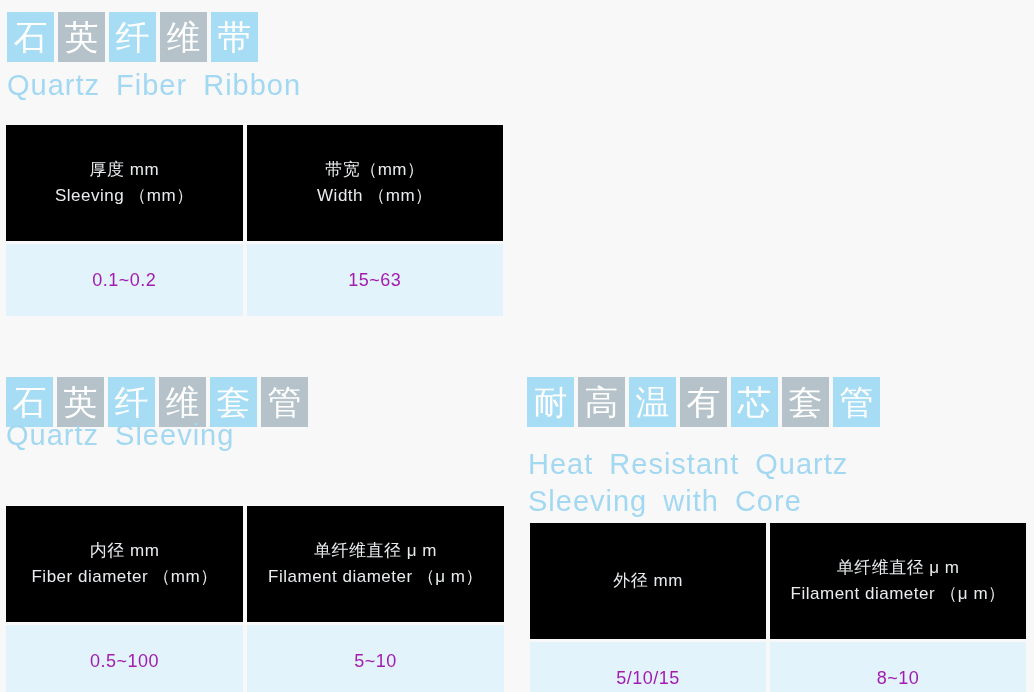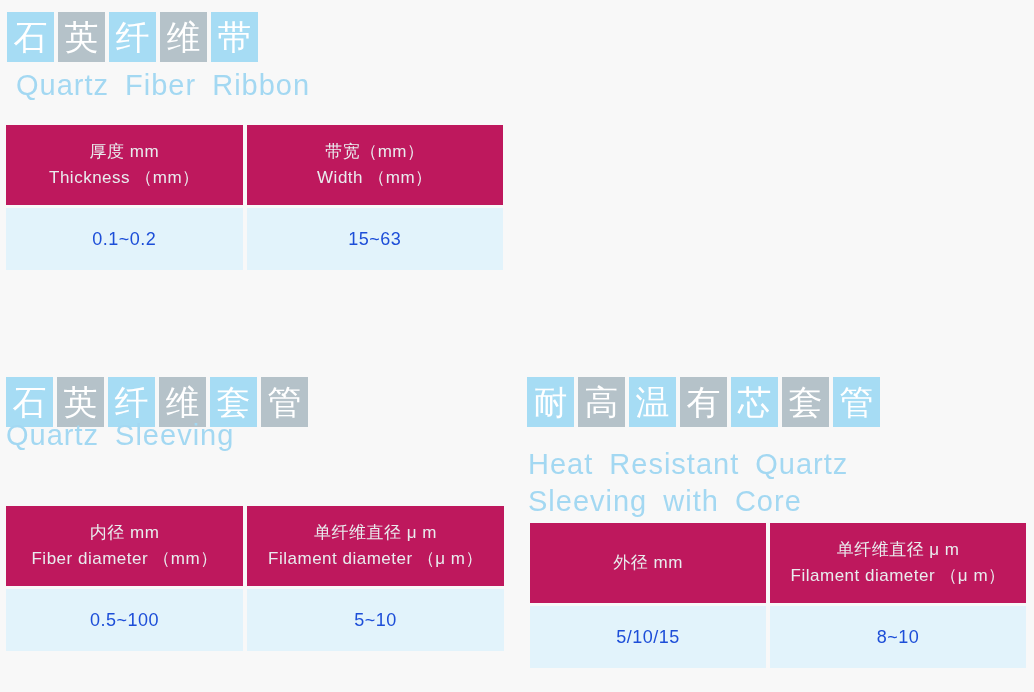--- a/index.html
+++ b/index.html
@@ -33,45 +33,45 @@
     line-height: 37px;
     color: #a3d8f2;
     letter-spacing: 1px;
     word-spacing: 7px;
   }
 
   
   .spec-table { display: block; }
   .thead { display: flex; gap: 4px; margin-bottom: 3px; }
   .th {
-    height: 80px;
-    background: #be185d;
+    height: 116px;
+    background: #000000;
     color: #e9ecee;
     display: flex; flex-direction: column;
     align-items: center; justify-content: center;
     text-align: center;
     font-size: 17px;
     line-height: 26px;
     letter-spacing: 0.5px;
   }
   .trow { display: flex; gap: 4px; }
   .td {
-    height: 62px;
+    height: 72px;
     background: #e2f3fb;
-    color: #1d4ed8;
+    color: #a21caf;
     display: flex; align-items: center; justify-content: center;
     font-size: 18px;
     letter-spacing: 0.5px;
   }
   .c1 { flex: 48 0 0; }
   .c2 { flex: 52 0 0; text-align: center; }
 
   
   .sec1-title    { left: 7px;   top: 12px;  }
-  .sec1-subtitle { left: 16px;   top: 67px;  }
+  .sec1-subtitle { left: 7px;   top: 67px;  }
   .sec1-table    { left: 6px;   top: 125px; width: 497px; }
 
   .sec2-title    { left: 6px;   top: 377px; }
   .sec2-subtitle { left: 6px;   top: 417px; }
   .sec2-table    { left: 6px;   top: 506px; width: 498px; }
 
   .sec3-title    { left: 527px; top: 377px; }
   .sec3-subtitle { left: 528px; top: 446px; width: 382px; }
   .sec3-table    { left: 530px; top: 523px; width: 496px; border-radius: 10px; }
 </style>
@@ -86,21 +86,21 @@
     <span class="char-box" data-tone="blue">纤</span>
     <span class="char-box" data-tone="gray">维</span>
     <span class="char-box" data-tone="blue">带</span>
   </div>
   <div class="abs sec1-subtitle subtitle">Quartz Fiber Ribbon</div>
 
   <div class="abs sec1-table spec-table">
     <div class="thead">
       <div class="th c1">
         <div>厚度 mm</div>
-        <div>Thickness （mm）</div>
+        <div>Sleeving （mm）</div>
       </div>
       <div class="th c2">
         <div>带宽（mm）</div>
         <div>Width （mm）</div>
       </div>
     </div>
     <div class="trow">
       <div class="td c1">0.1~0.2</div>
       <div class="td c2">15~63</div>
     </div>

